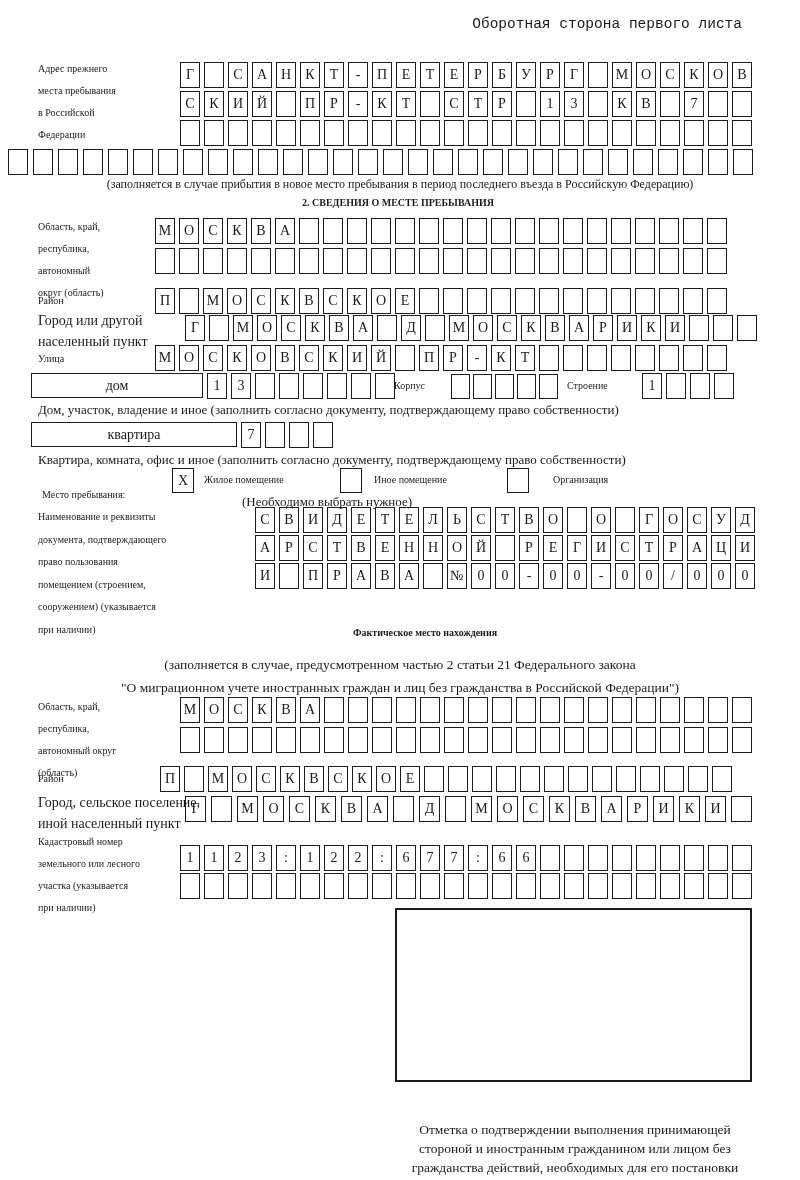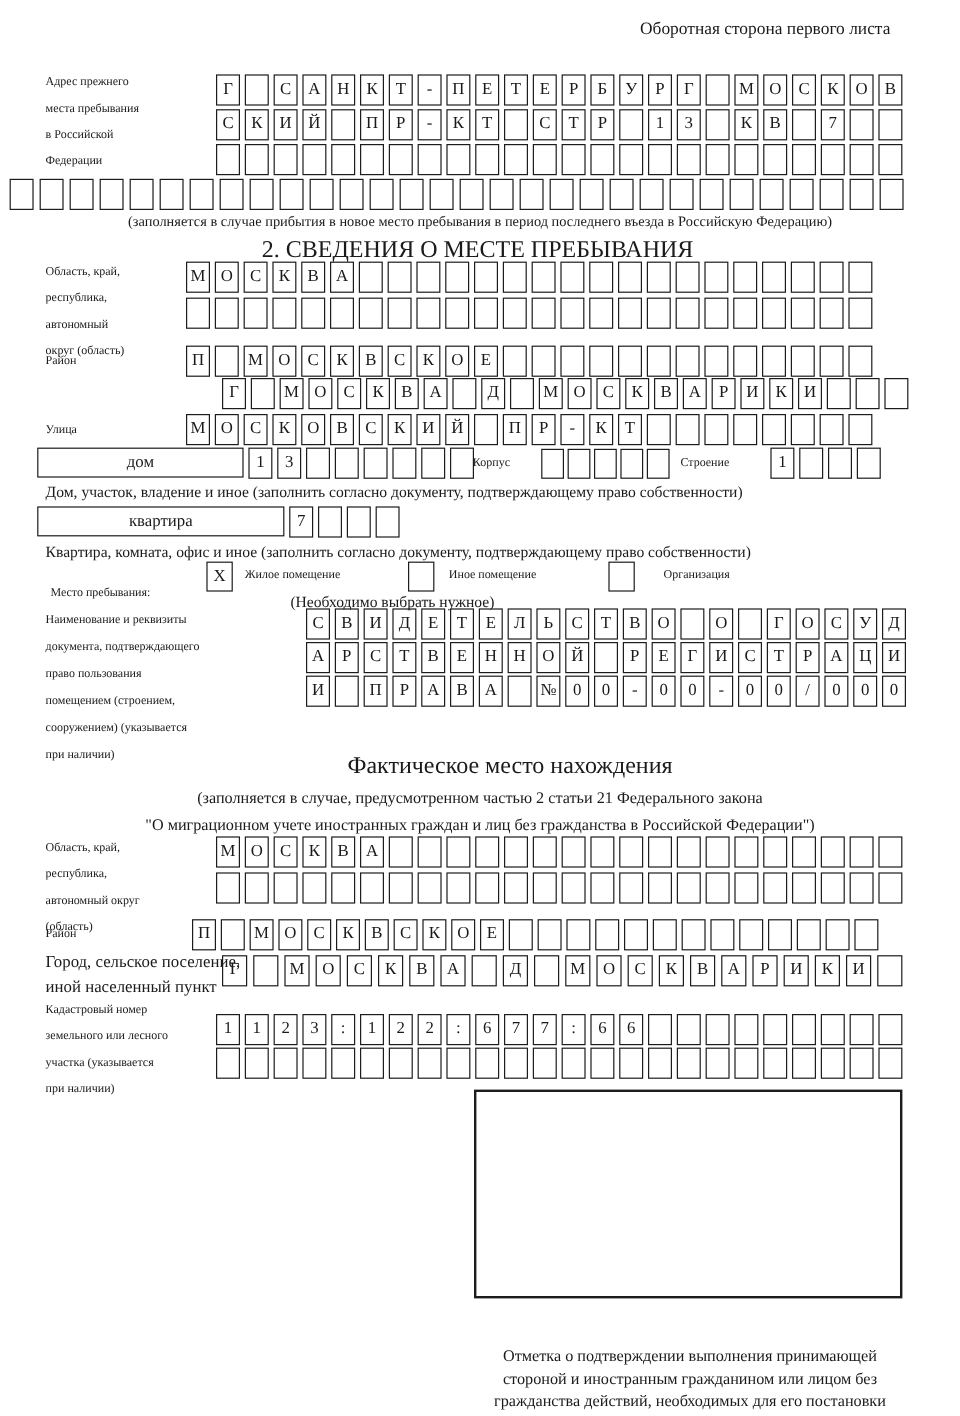--- a/index.html
+++ b/index.html
@@ -2,32 +2,32 @@
 <html><head>
 <meta charset="utf-8">
 <style>
   html,body{margin:0;padding:0;background:#fff;}
   .page{position:relative;width:800px;height:1180px;background:#ffffff;
         font-family:"Liberation Serif","DejaVu Serif",serif;color:#1a1a1a;overflow:hidden;}
   .lbl{position:absolute;font-size:10px;line-height:22px;white-space:pre-line;}
   .lbl2{position:absolute;font-size:14px;line-height:21px;white-space:pre-line;}
   .cap{position:absolute;font-size:13px;}
   .cap-center{position:absolute;left:0;width:800px;text-align:center;font-size:12px;}
-  .title{position:absolute;left:0;width:796px;text-align:center;font-size:20px;font-weight:normal;}
+  .title{position:absolute;left:0;width:796px;text-align:center;font-size:10px;font-weight:bold;}
   .cellrow{position:absolute;display:flex;gap:4px;}
   .gap5{gap:5px;}
   .cell{width:20px;height:26px;border:1.5px solid #1c1c1c;box-sizing:border-box;
         display:flex;align-items:center;justify-content:center;font-size:14px;flex:0 0 auto;}
   .wide .cell{width:21px;}
   .small .cell{width:19px;height:25px;}
   .field-box{position:absolute;height:25px;border:1.5px solid #1c1c1c;box-sizing:border-box;
         display:flex;align-items:center;justify-content:center;font-size:14px;}
   .checkbox{position:absolute;width:22px;height:25px;border:1.5px solid #1c1c1c;box-sizing:border-box;
         display:flex;align-items:center;justify-content:center;font-size:14px;}
-  .header-note{position:absolute;top:16px;right:58px;font-size:14.5px;}
+  .header-note{position:absolute;top:16px;right:58px;font-size:14.5px;font-family:Liberation Mono, monospace;}
   .stamp-box{position:absolute;left:395px;top:908px;width:357px;height:174px;
         border:2px solid #1c1c1c;box-sizing:border-box;}
   .stamp-caption{position:absolute;left:355px;top:1088px;width:440px;text-align:center;
         font-size:13.5px;line-height:19px;white-space:pre-line;margin-top:32px;}
 </style>
 </head>
 <body>
 
 <div class="page">
 
@@ -229,20 +229,22 @@
       <span class="cell"></span>
       <span class="cell"></span>
       <span class="cell"></span>
       <span class="cell"></span>
       <span class="cell"></span>
       <span class="cell"></span>
       <span class="cell"></span>
       <span class="cell"></span>
     </div>
 
+  <div class="lbl2" style="left:38px;top:310px;">Город или другой
+населенный пункт</div>
   <div class="cellrow" style="left:185px;top:315px;">
       <span class="cell">Г</span>
       <span class="cell"></span>
       <span class="cell">М</span>
       <span class="cell">О</span>
       <span class="cell">С</span>
       <span class="cell">К</span>
       <span class="cell">В</span>
       <span class="cell">А</span>
       <span class="cell"></span>

